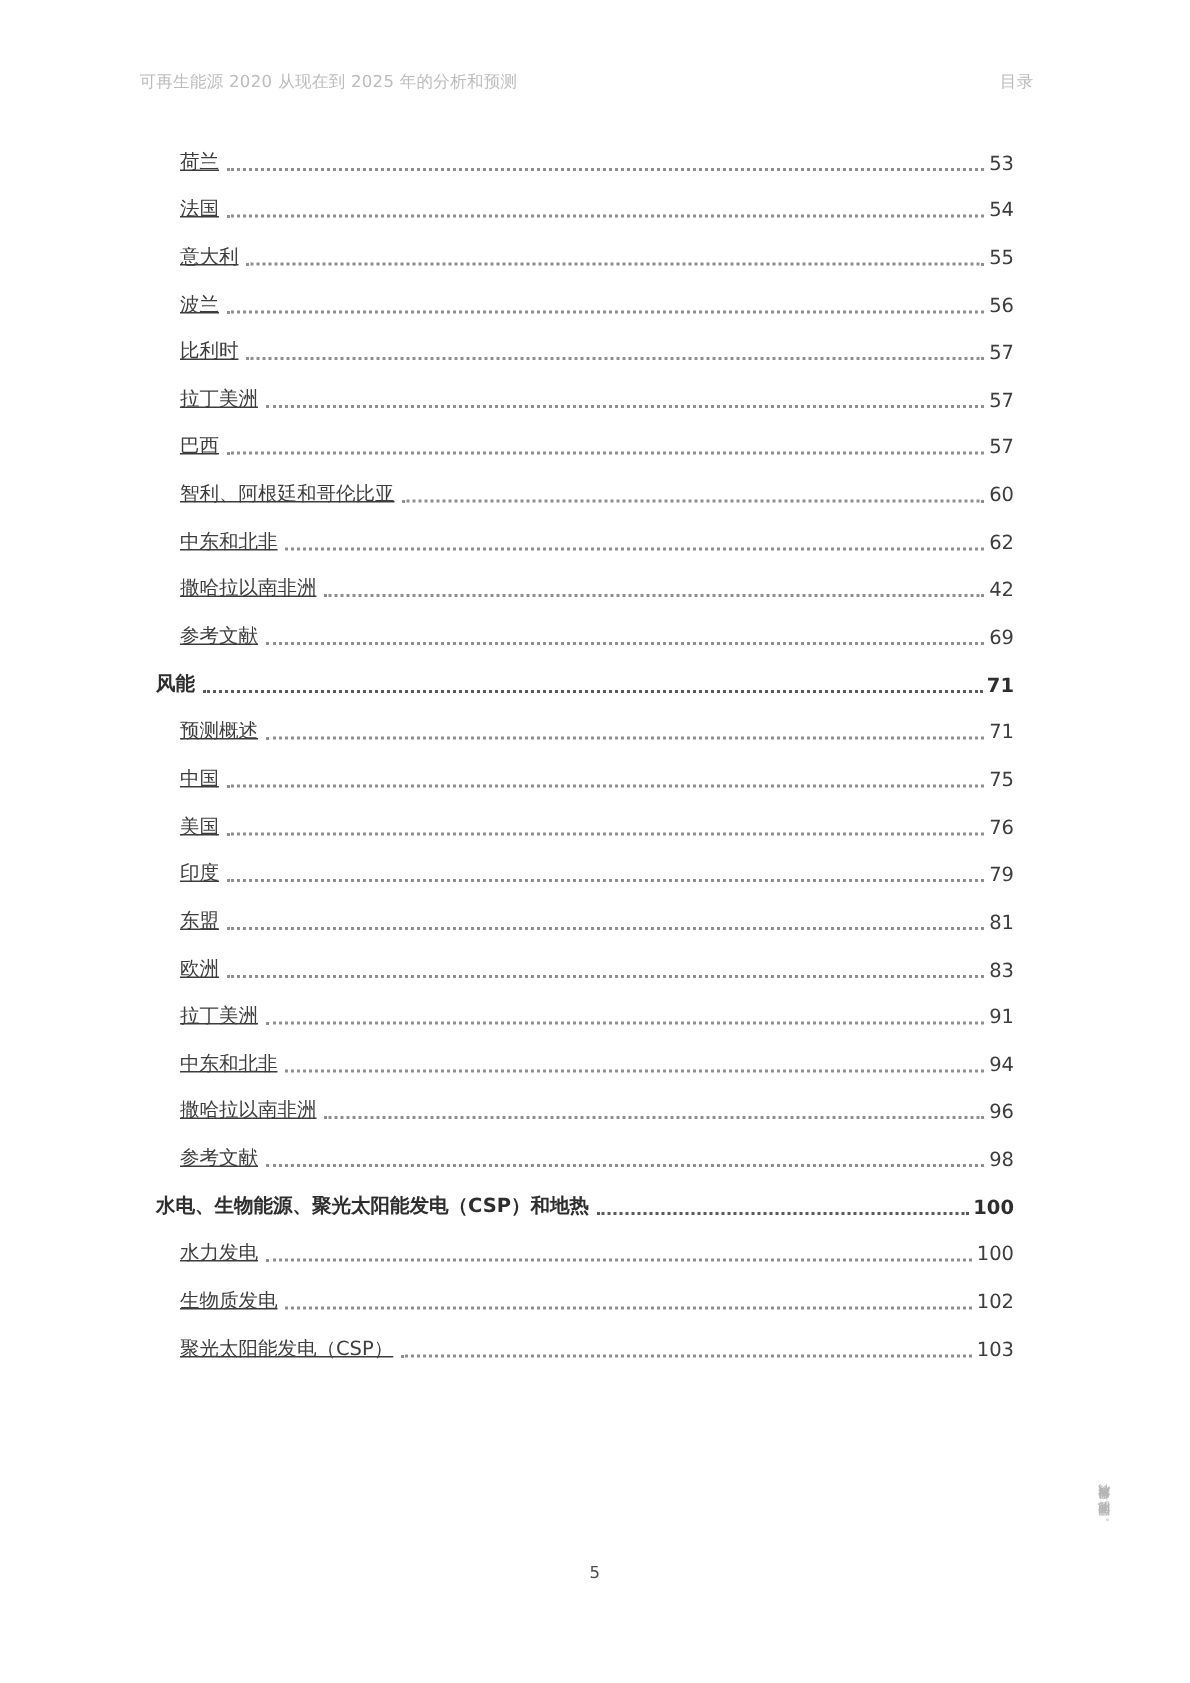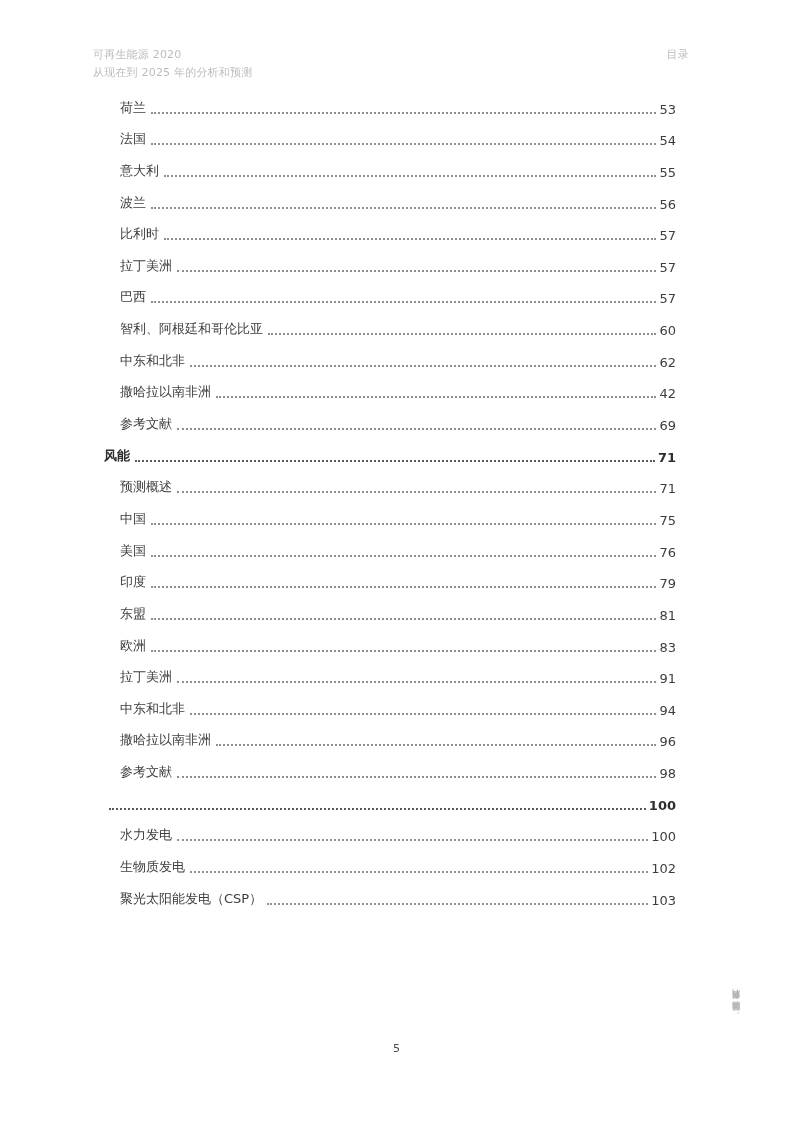--- a/index.html
+++ b/index.html
@@ -18,21 +18,21 @@
   
   .page-header {
     position: absolute;
     top: 48px;
     left: 93px;
     right: 104px;
     display: flex;
     justify-content: space-between;
     align-items: flex-start;
   }
-  .header-left { display: flex; flex-direction: column; gap: 4px; }
+  .header-left { display: flex; flex-direction: row; gap: 4px; }
   .doc-title, .doc-subtitle, .header-section {
     font-size: 11px;
     line-height: 14px;
     color: #bcbcbc;
     letter-spacing: 0.2px;
   }
   
   .toc {
     position: absolute;
     top: 93px;
@@ -41,21 +41,21 @@
   }
   .toc-row {
     display: flex;
     align-items: flex-end;
     height: 31.65px;
     font-size: 13px;
     color: #3d3d3d;
     box-sizing: border-box;
     padding-bottom: 8px;
   }
-  .toc-row.level-2 .toc-label { padding-left: 16px; }
+  .toc-row.level-2 .toc-label { padding-left: 16px; text-decoration: underline; }
   .toc-row.level-1 { font-weight: 700; color: #2e2e2e; }
   .toc-label {
     white-space: nowrap;
     flex: 0 0 auto;
   }
   .toc-leader {
     flex: 1 1 auto;
     border-bottom: 2px dotted #8f8f8f;
     margin: 0 3px 3px 5px;
     height: 0;
@@ -229,20 +229,21 @@
       <span class="toc-page">96</span>
     </div>
 
     <div class="toc-row level-2">
       <span class="toc-label">参考文献</span>
       <span class="toc-leader"></span>
       <span class="toc-page">98</span>
     </div>
 
     <div class="toc-row level-1">
+      <span class="toc-label">水电、生物能源、聚光太阳能发电（CSP）和地热</span>
       <span class="toc-leader"></span>
       <span class="toc-page">100</span>
     </div>
 
     <div class="toc-row level-2">
       <span class="toc-label">水力发电</span>
       <span class="toc-leader"></span>
       <span class="toc-page">100</span>
     </div>
 

